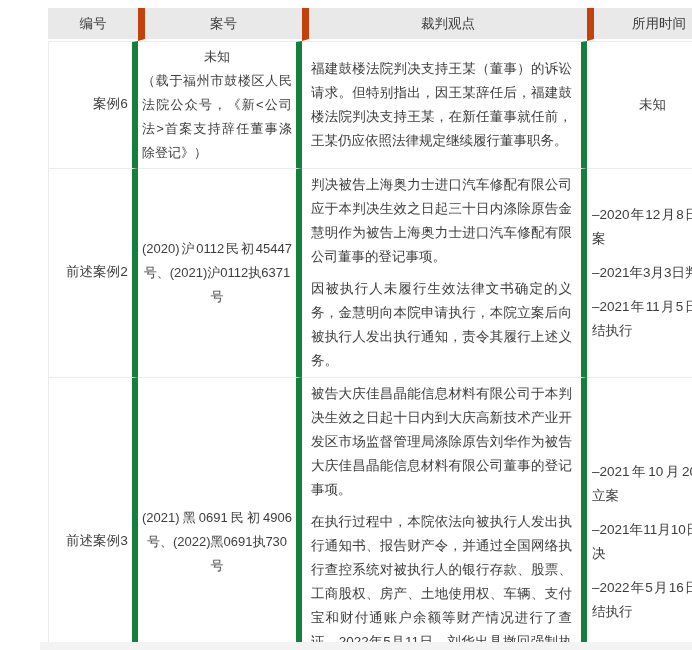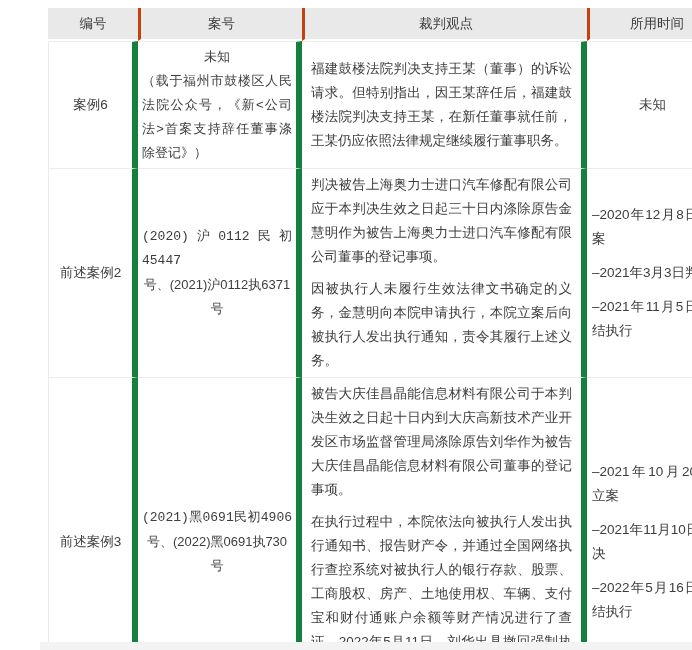--- a/index.html
+++ b/index.html
@@ -27,46 +27,46 @@
   thead th {
     background: #e9e9e9;
     height: 33px;
     font-size: 13.5px;
     font-weight: 500;
     text-align: center;
     vertical-align: middle;
     color: #3d3d3d;
     border-bottom: 2px solid #ffffff;
   }
-  thead th + th { border-left: 3px solid #c2410c; }
+  thead th + th { border-left: 7px solid #c2410c; }
 
   tbody td {
     background: #ffffff;
     border-right: 6px solid #15803d;
     border-bottom: 1px solid #ececec;
     vertical-align: middle;
     font-size: 13.5px;
     line-height: 24px;
     padding: 3px 8px;
   }
   tbody td:first-child { border-left: 1px solid #ececec; }
   tbody tr:first-child td { border-top: 1px solid #ececec; }
 
   tbody tr.r1 { height: 125px; }
   tbody tr.r2 { height: 195px; }
   tbody tr.r3 { height: 277px; }
 
-  td.case-id-cell { text-align: center; padding: 18px 4px; }
+  td.case-id-cell { text-align: right; padding: 18px 4px; font-family: Liberation Mono, monospace; }
 
   td.case-number-cell { padding: 3px 4px; font-size: 13px; }
   .cn-line { line-height: 24px; }
   .al-center  { text-align: center; }
   .al-justify { text-align: justify; }
   .al-left    { text-align: center; }
-  .al-stretch { text-align: justify; text-align-last: justify; font-family: Liberation Mono, monospace; }
+  .al-stretch { text-align: justify; text-align-last: justify; }
 
   td.opinion-cell { padding: 4px 9px; }
   td.opinion-cell p { text-align: justify; line-height: 24px; }
   td.opinion-cell p + p { margin-top: 8px; }
 
   td.duration-cell { padding: 4px 5px; }
   .time-item { text-align: justify; line-height: 24px; }
   .time-item + .time-item { margin-top: 10px; }
   td.duration-cell.time-center .time-item { text-align: center; }
 

